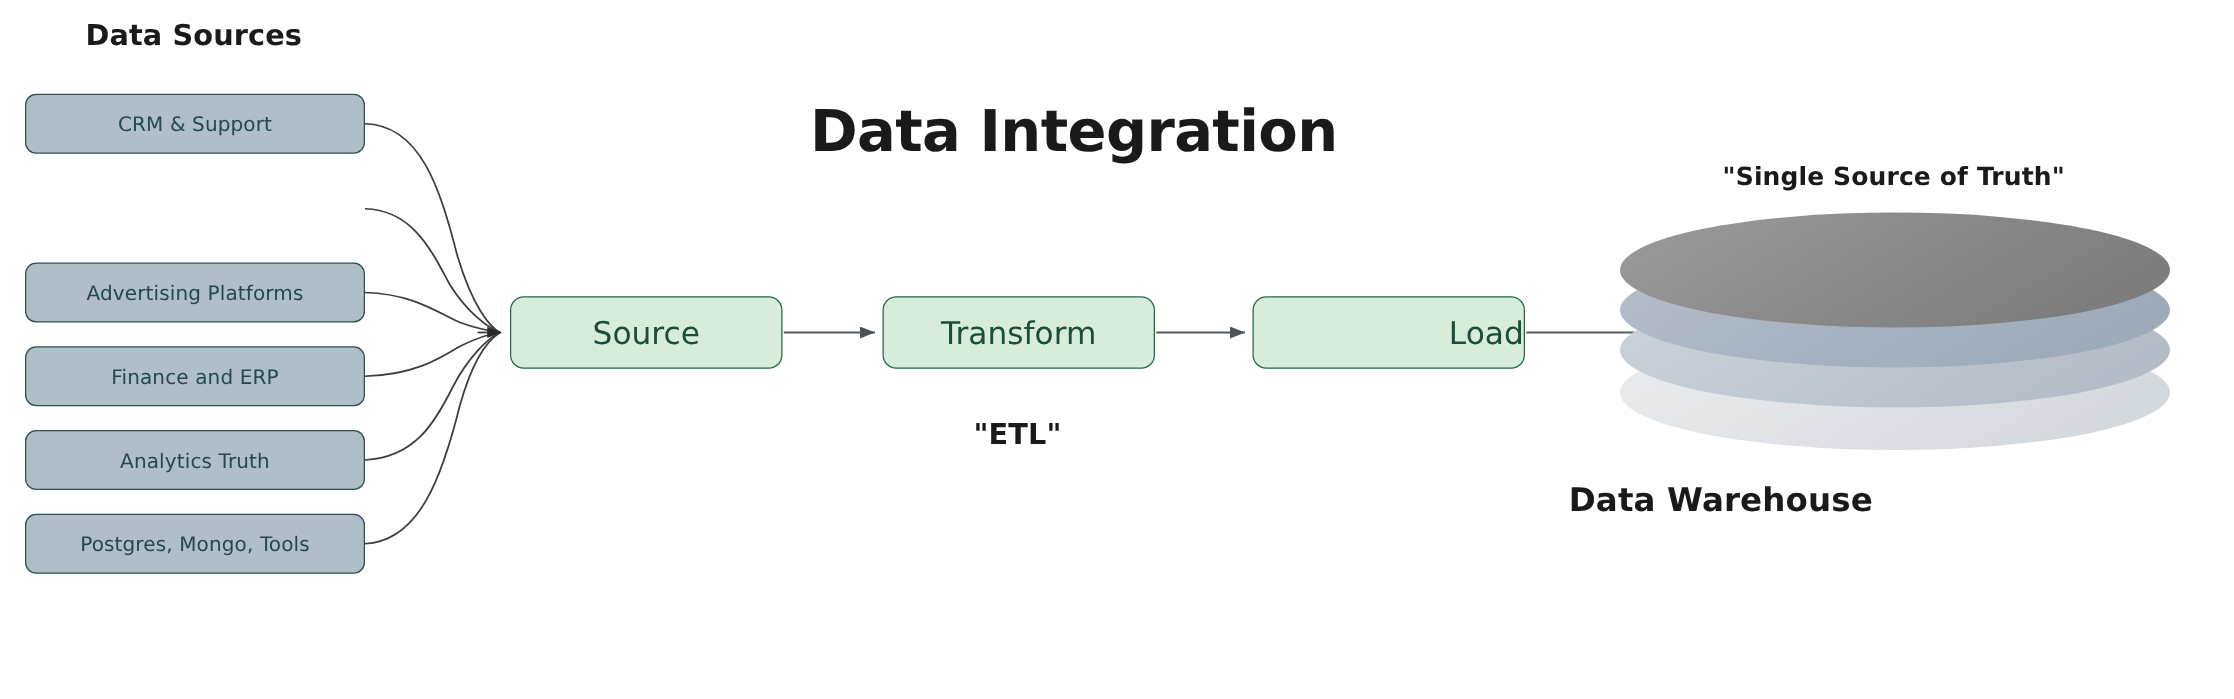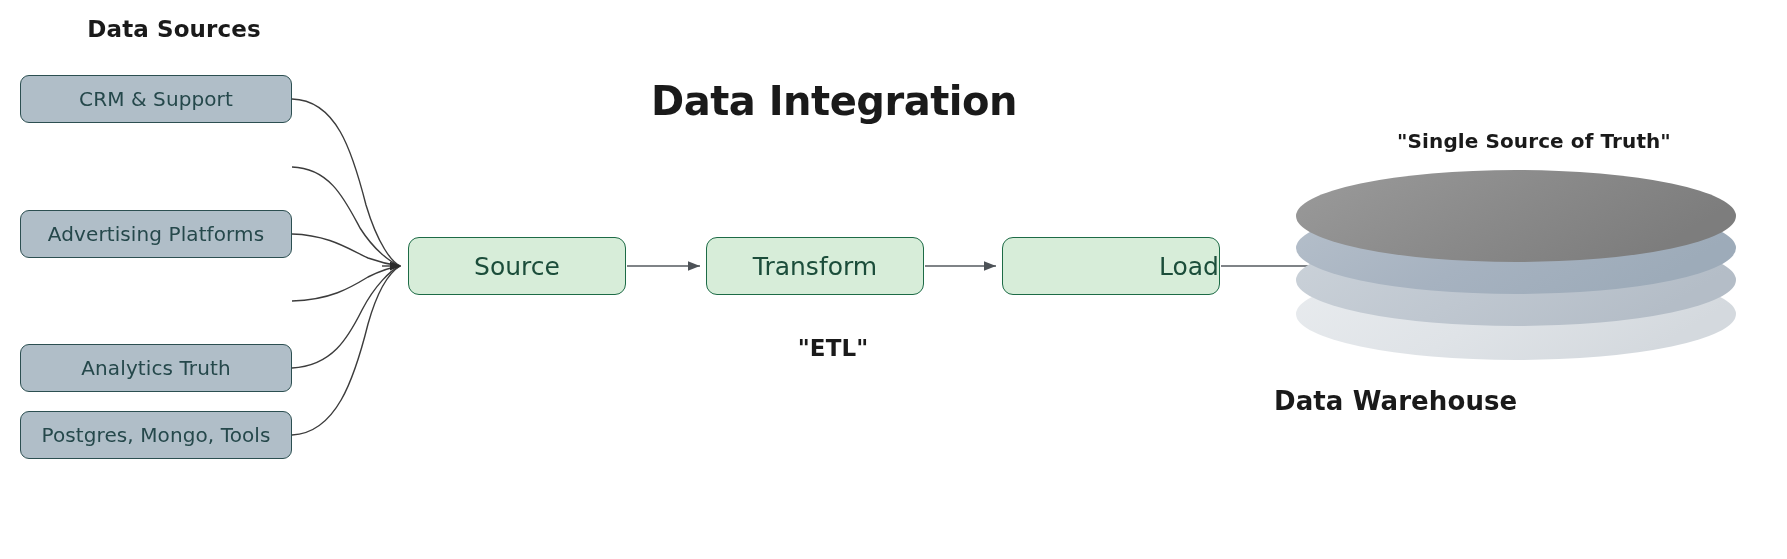--- a/index.html
+++ b/index.html
@@ -18,35 +18,34 @@
     background: #ffffff;
     overflow: hidden;
   }
   
   .heading {
     position: absolute;
     font-weight: bold;
     color: #1a1a1a;
     white-space: nowrap;
     letter-spacing: 0.1px;
-    padding-left: 19px;
   }
   #sources-heading {
     left: 0px;
     top: 16px;
     width: 310px;
     text-align: center;
     font-size: 23px;
   }
   #main-title {
     left: 560px;
     top: 78px;
     width: 510px;
-    text-align: center;
-    font-size: 40px;
+    text-align: right;
+    font-size: 46px;
     letter-spacing: -0.5px;
   }
   #etl-label {
     left: 714px;
     top: 335px;
     width: 200px;
     text-align: center;
     font-size: 23px;
   }
   #sst-label {
@@ -70,21 +69,21 @@
     height: 48px;
     box-sizing: border-box;
     background: #b0bec8;
     border: 1.6px solid #2c4f51;
     border-radius: 9px;
     display: flex;
     align-items: center;
     justify-content: center;
   }
   .src-box .lbl {
-    font-size: 20px;
+    font-size: 16px;
     color: #25484b;
     white-space: nowrap;
     letter-spacing: 0.1px;
   }
   
   .etl-box {
     position: absolute;
     top: 237px;
     height: 58px;
     box-sizing: border-box;
@@ -138,20 +137,23 @@
   <div class="heading" id="sst-label">"Single Source of Truth"</div>
 
   <div class="heading" id="warehouse-label">Data Warehouse</div>
 
   <div class="src-box" style="top:75px">
     <span class="lbl">CRM &amp; Support</span>
   </div>
   <div class="src-box" style="top:210px">
     <span class="lbl">Advertising Platforms</span>
   </div>
+  <div class="src-box" style="top:277px">
+    <span class="lbl">Finance and ERP</span>
+  </div>
   <div class="src-box" style="top:344px">
     <span class="lbl">Analytics Truth</span>
   </div>
   <div class="src-box" style="top:411px">
     <span class="lbl">Postgres, Mongo, Tools</span>
   </div>
 
   <div class="etl-box" id="etl-extract">
     <span class="lbl">Source</span>
   </div>

